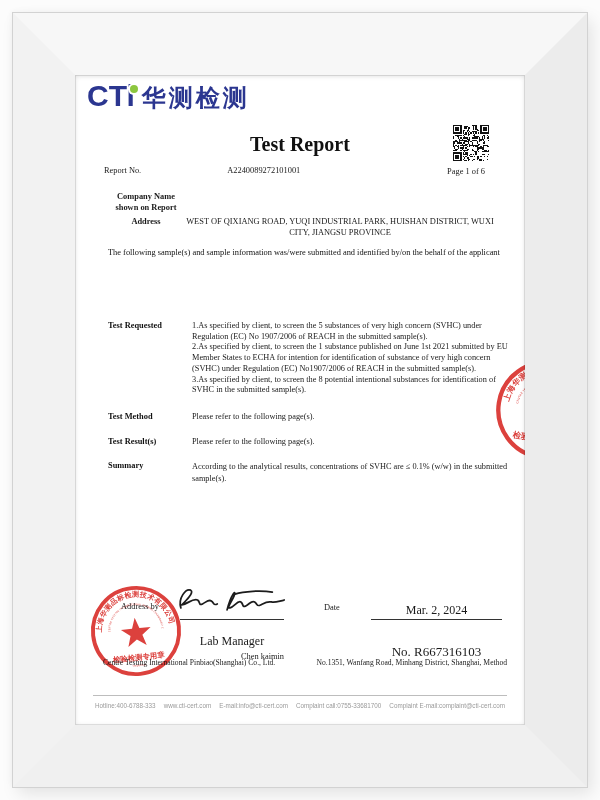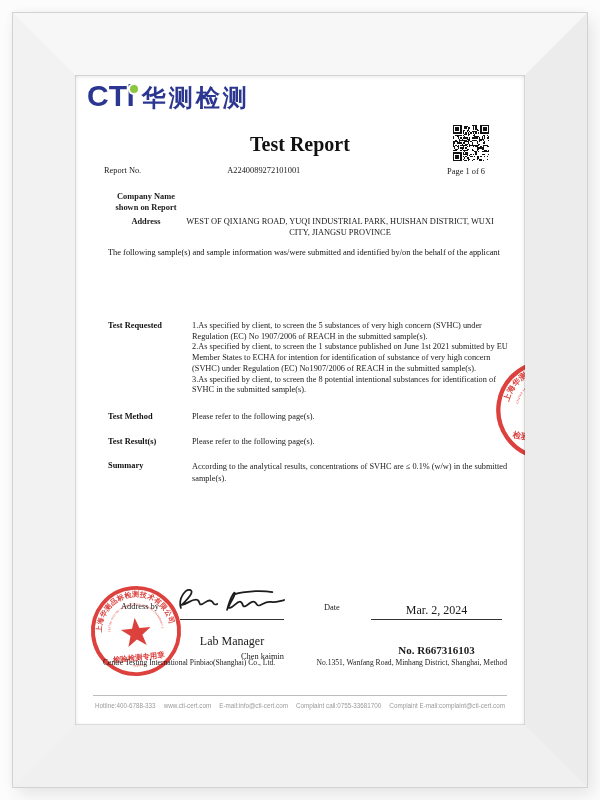--- a/index.html
+++ b/index.html
@@ -54,21 +54,21 @@
 
   
   .approved-by{left:46px;top:527px;font-size:8.4px;color:#1a1a1a;z-index:1;}
   .sig-svg{left:98px;top:509px;width:118px;height:34px;z-index:2;}
   .sig-line{left:105px;top:544px;width:104px;border-top:1px solid #333;}
   .signer-name{left:105px;top:577px;width:104px;text-align:right;font-size:8.4px;color:#1a1a1a;}
   .signer-title{left:105px;top:559px;width:104px;text-align:center;font-size:12px;color:#1a1a1a;}
   .date-label{left:227px;top:528px;font-size:8.4px;color:#1a1a1a;padding-left:22px;}
   .date-line{left:296px;top:544px;width:131px;border-top:1px solid #333;}
   .date-value{left:296px;top:528px;width:131px;text-align:center;font-size:12px;color:#1a1a1a;}
-  .cert-no{left:296px;top:569px;width:131px;text-align:center;font-size:11px;color:#1a1a1a;font-weight:bold;}
+  .cert-no{left:296px;top:569px;width:131px;text-align:center;font-size:13px;color:#1a1a1a;}
   .org-row{left:28px;right:18px;top:583px;display:flex;justify-content:space-between;font-size:7.6px;color:#222;}
 
   
   .footer-rule{left:18px;right:18px;top:620px;border-top:1px solid #bdbdbd;}
   .footer{left:0;right:0;top:627px;display:flex;justify-content:center;gap:8px;font-family:"Liberation Sans",sans-serif;font-size:6.3px;color:#9a9a9a;white-space:nowrap;}
 
   
   .stamp{z-index:5;mix-blend-mode:multiply;opacity:.92;}
   .stamp-left{left:14px;top:509px;width:94px;height:94px;transform:rotate(-6deg);}
   .stamp-right{left:419px;top:283px;width:104px;height:104px;transform:rotate(9deg);}

